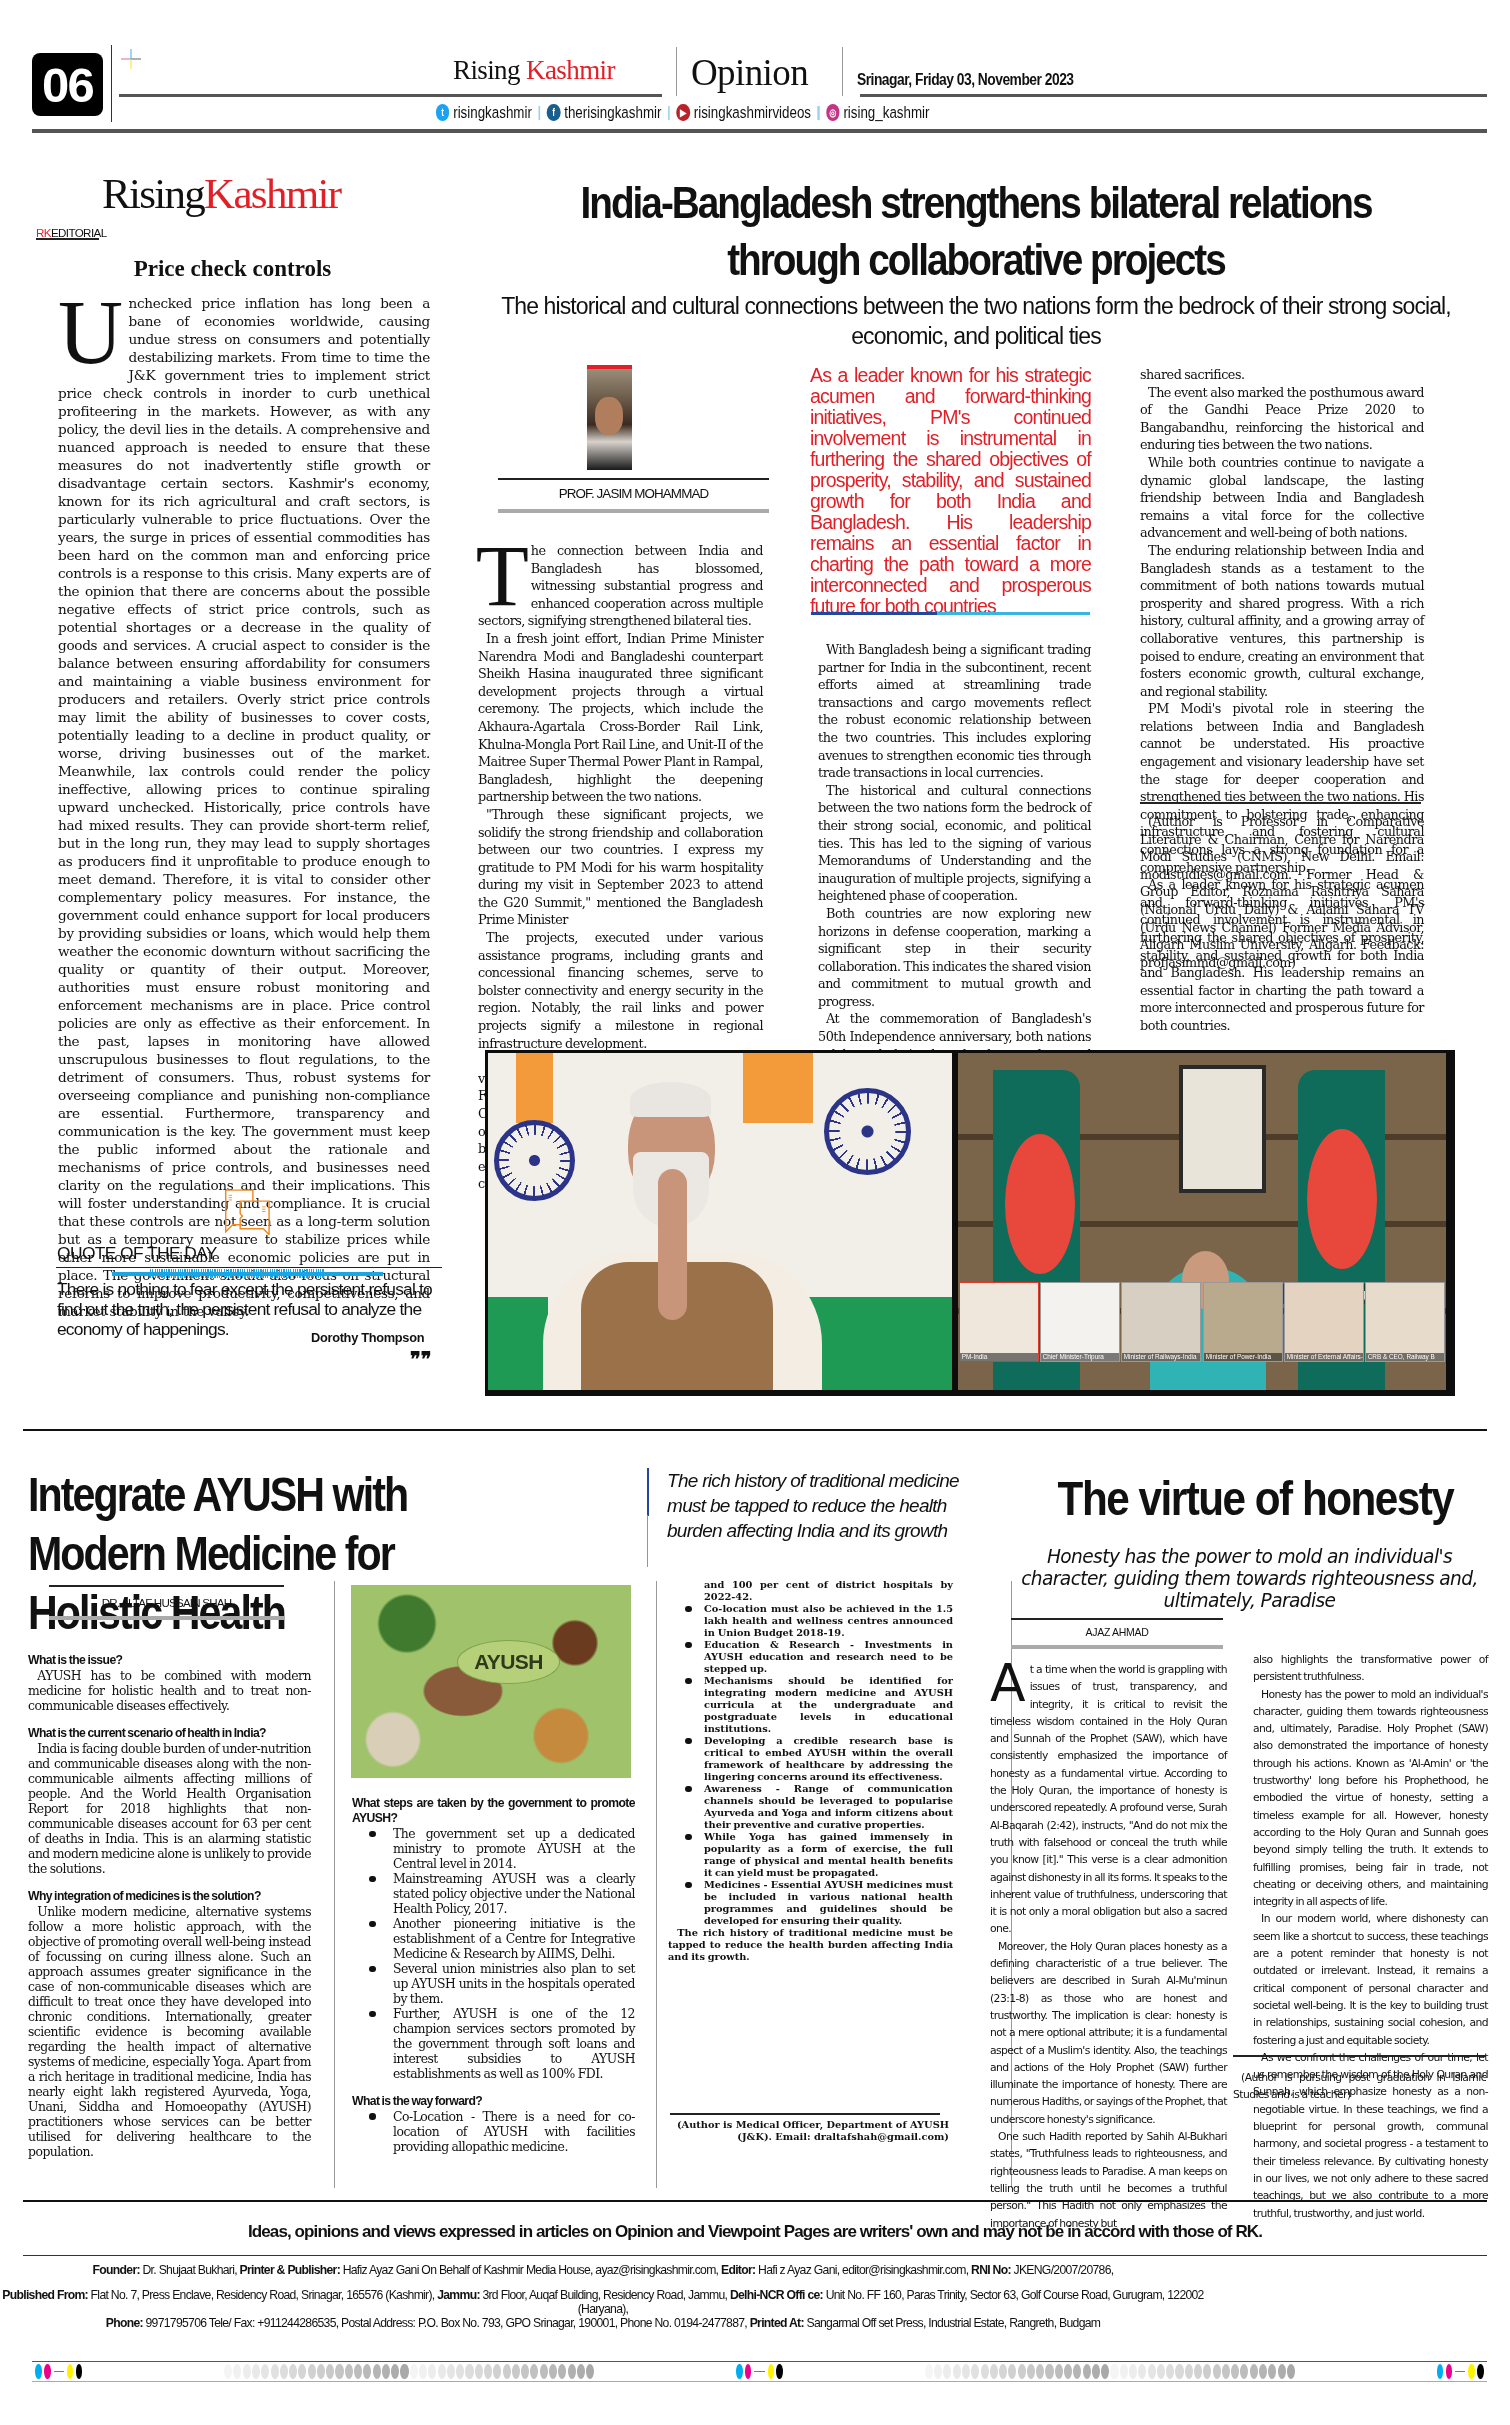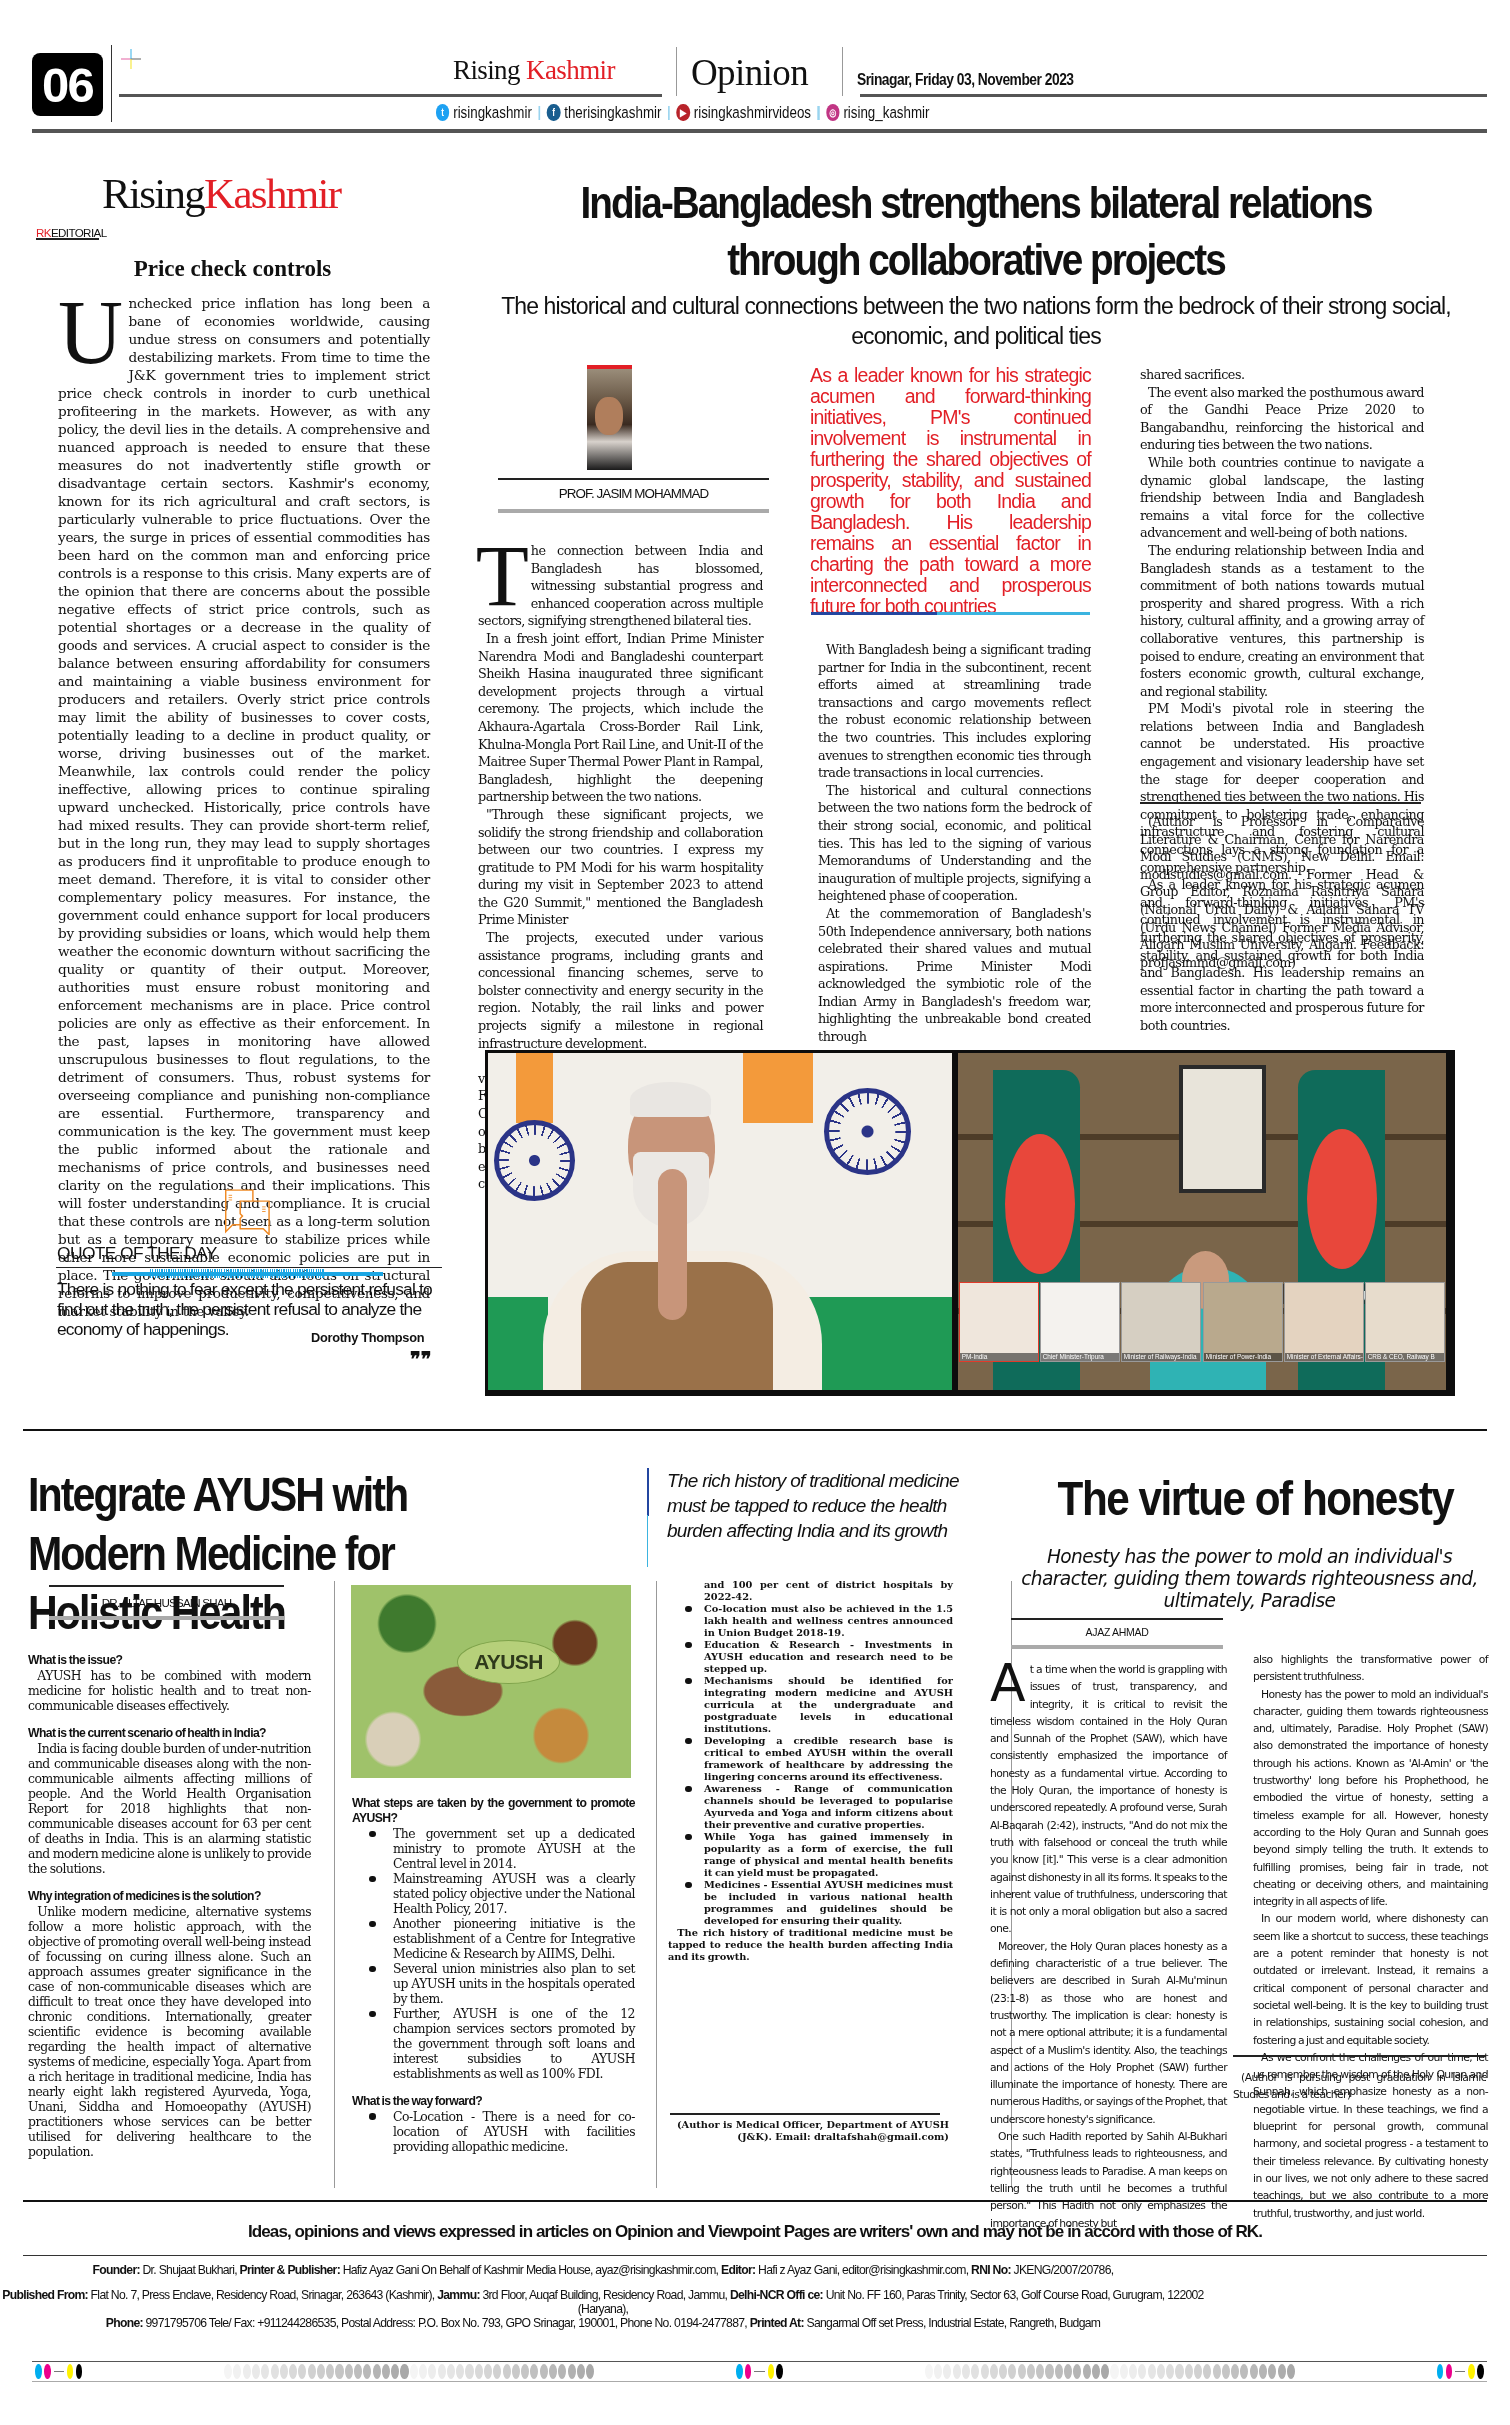--- a/index.html
+++ b/index.html
@@ -207,20 +207,21 @@
     <p>In a fresh joint effort, Indian Prime Minister Narendra Modi and Bangladeshi counterpart Sheikh Hasina inaugurated three significant development projects through a virtual ceremony. The projects, which include the Akhaura-Agartala Cross-Border Rail Link, Khulna-Mongla Port Rail Line, and Unit-II of the Maitree Super Thermal Power Plant in Rampal, Bangladesh, highlight the deepening partnership between the two nations.</p>
     <p>"Through these significant projects, we solidify the strong friendship and collaboration between our two countries. I express my gratitude to PM Modi for his warm hospitality during my visit in September 2023 to attend the G20 Summit," mentioned the Bangladesh Prime Minister</p>
     <p>The projects, executed under various assistance programs, including grants and concessional financing schemes, serve to bolster connectivity and energy security in the region. Notably, the rail links and power projects signify a milestone in regional infrastructure development.</p>
     <p>Also, discussions between the two nations at various forums, such as the Bangladesh-India Friendship Dialogue and the Joint Group of Customs meeting, highlighted the importance of fostering comprehensive and mutually beneficial partnerships. These talks emphasized the significance of connectivity, culture, and trade facilitation.</p>
   </div>
 <div id="pull" class="abs">As a leader known for his strategic acumen and forward-thinking initiatives, PM's continued involvement is instrumental in furthering the shared objectives of prosperity, stability, and sustained growth for both India and Bangladesh. His leadership remains an essential factor in charting the path toward a more interconnected and prosperous future for both countries</div>
 <div id="pull-bar" class="abs"></div>
 <div id="col2" class="abs col">
     <p>With Bangladesh being a significant trading partner for India in the subcontinent, recent efforts aimed at streamlining trade transactions and cargo movements reflect the robust economic relationship between the two countries. This includes exploring avenues to strengthen economic ties through trade transactions in local currencies.</p>
     <p>The historical and cultural connections between the two nations form the bedrock of their strong social, economic, and political ties. This has led to the signing of various Memorandums of Understanding and the inauguration of multiple projects, signifying a heightened phase of cooperation.</p>
+    <p>Both countries are now exploring new horizons in defense cooperation, marking a significant step in their security collaboration. This indicates the shared vision and commitment to mutual growth and progress.</p>
     <p>At the commemoration of Bangladesh's 50th Independence anniversary, both nations celebrated their shared values and mutual aspirations. Prime Minister Modi acknowledged the symbiotic role of the Indian Army in Bangladesh's freedom war, highlighting the unbreakable bond created through</p>
   </div>
 <div id="col3" class="abs col">
     <p style="text-indent: 0px;">shared sacrifices.</p>
     <p>The event also marked the posthumous award of the Gandhi Peace Prize 2020 to Bangabandhu, reinforcing the historical and enduring ties between the two nations.</p>
     <p>While both countries continue to navigate a dynamic global landscape, the lasting friendship between India and Bangladesh remains a vital force for the collective advancement and well-being of both nations.</p>
     <p>The enduring relationship between India and Bangladesh stands as a testament to the commitment of both nations towards mutual prosperity and shared progress. With a rich history, cultural affinity, and a growing array of collaborative ventures, this partnership is poised to endure, creating an environment that fosters economic growth, cultural exchange, and regional stability.</p>
     <p>PM Modi's pivotal role in steering the relations between India and Bangladesh cannot be understated. His proactive engagement and visionary leadership have set the stage for deeper cooperation and strengthened ties between the two nations. His commitment to bolstering trade, enhancing infrastructure, and fostering cultural connections lays a strong foundation for a comprehensive partnership.</p>
     <p>As a leader known for his strategic acumen and forward-thinking initiatives, PM's continued involvement is instrumental in furthering the shared objectives of prosperity, stability, and sustained growth for both India and Bangladesh. His leadership remains an essential factor in charting the path toward a more interconnected and prosperous future for both countries.</p>
   </div>
@@ -344,21 +345,21 @@
   </div>
 <div id="hn-c2-rule" class="abs"></div>
 <div id="hn-c2-bio" class="abs hn">
     <p>(Author is pursuing post graduation in Islamic Studies and is a teacher)</p>
   </div>
 
 <div id="disc-rule-top" class="abs"></div>
 <div id="disclaimer" class="abs">Ideas, opinions and views expressed in articles on Opinion and Viewpoint Pages are writers' own and may not be in accord with those of RK.</div>
 <div id="disc-rule-bot" class="abs"></div>
 <div id="imp1" class="imprint"><b>Founder:</b><span> Dr. Shujaat Bukhari, </span><b>Printer &amp; Publisher:</b><span> Hafiz Ayaz Gani On Behalf of Kashmir Media House, ayaz@risingkashmir.com, </span><b>Editor:</b><span> Hafi z Ayaz Gani, editor@risingkashmir.com, </span><b>RNI No:</b><span> JKENG/2007/20786,</span></div>
-<div id="imp2" class="imprint"><b>Published From:</b><span> Flat No. 7, Press Enclave, Residency Road, Srinagar, 263643 (Kashmir), </span><b>Jammu:</b><span> 3rd Floor, Auqaf Building, Residency Road, Jammu, </span><b>Delhi-NCR Offi ce:</b><span> Unit No. FF 160, Paras Trinity, Sector 63, Golf Course Road, Gurugram, 122002 (Haryana),</span></div>
+<div id="imp2" class="imprint"><b>Published From:</b><span> Flat No. 7, Press Enclave, Residency Road, Srinagar, 165576 (Kashmir), </span><b>Jammu:</b><span> 3rd Floor, Auqaf Building, Residency Road, Jammu, </span><b>Delhi-NCR Offi ce:</b><span> Unit No. FF 160, Paras Trinity, Sector 63, Golf Course Road, Gurugram, 122002 (Haryana),</span></div>
 <div id="imp3" class="imprint"><b>Phone:</b><span> 9971795706 Tele/ Fax: +911244286535, Postal Address: P.O. Box No. 793, GPO Srinagar, 190001, Phone No. 0194-2477887, </span><b>Printed At:</b><span> Sangarmal Off set Press, Industrial Estate, Rangreth, Budgam</span></div>
 <div id="colorbar" class="abs">
     <span class="dot" style="background: rgb(0, 174, 239);"></span>
     <span class="dot" style="background: rgb(236, 0, 140);"></span>
     <span class="reg"></span>
     <span class="dot" style="background: rgb(255, 242, 0);"></span>
     <span class="dot" style="background: rgb(0, 0, 0);"></span>
     <span class="bargap">
       <span class="gray" style="background: rgb(245, 245, 245);"></span>
       <span class="gray" style="background: rgb(241, 241, 241);"></span>

